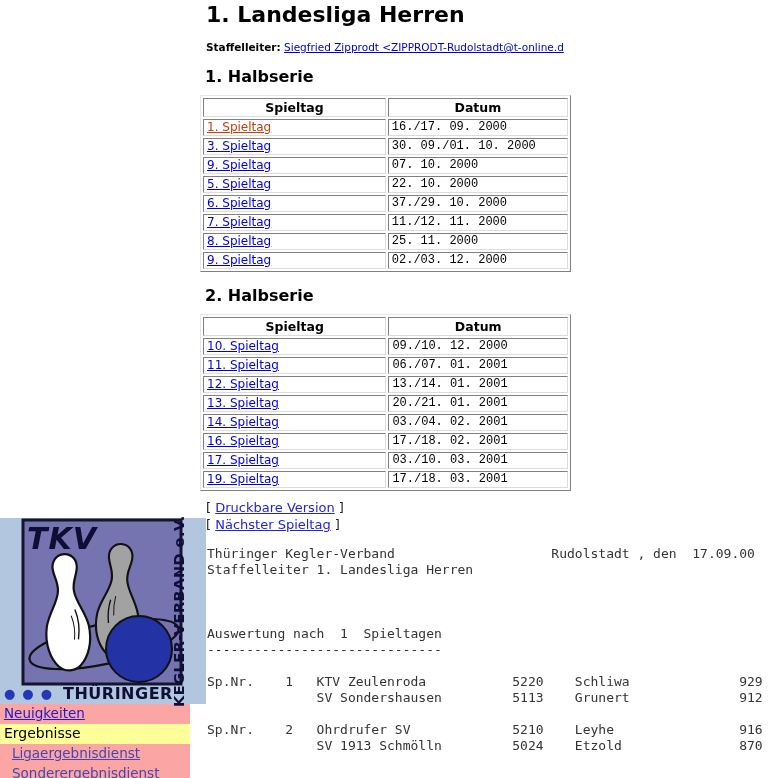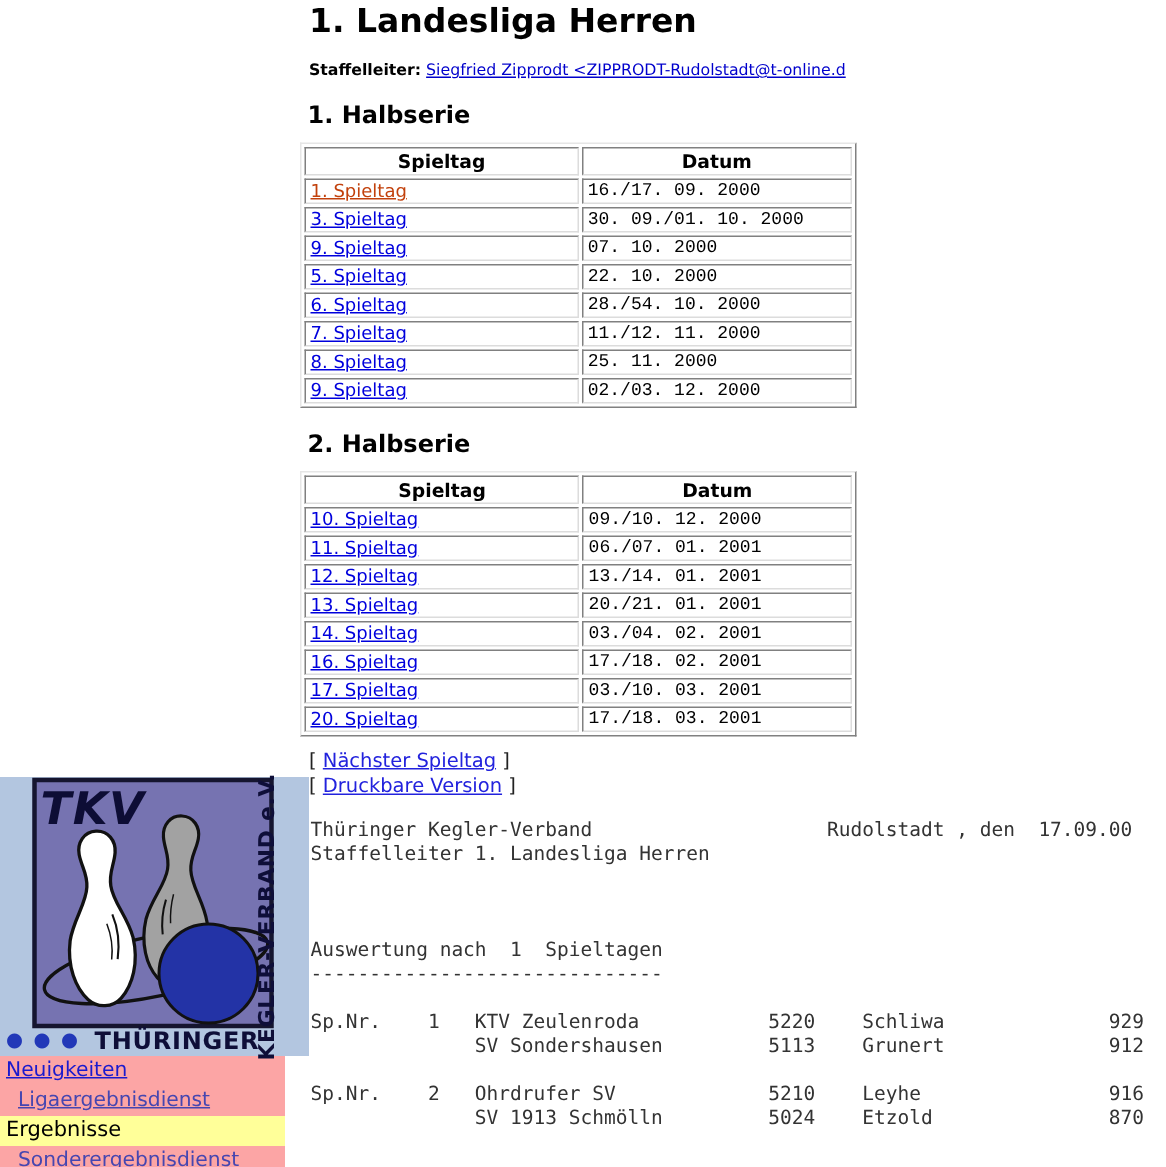--- a/index.html
+++ b/index.html
@@ -118,22 +118,22 @@
       <div class="logo-bottom-row">
         <span class="logo-dot">●</span>
         <span class="logo-dot">●</span>
         <span class="logo-dot">●</span>
         <span class="logo-word">THÜRINGER</span>
       </div>
       <div class="logo-vertical">KEGLER-VERBAND e.V.</div>
     </div>
     <div class="sidebar">
         <div class="side-item"><a href="#">Neuigkeiten</a></div>
+        <div class="side-item active">Ergebnisse</div>
         <div class="side-item indent"><a href="#">Ligaergebnisdienst</a></div>
-        <div class="side-item active">Ergebnisse</div>
         <div class="side-item indent"><a href="#">Sonderergebnisdienst</a></div>
       </div>
   </div>
 
   <div class="content">
     <h1 class="page-title">1. Landesliga Herren</h1>
 
     <div class="staff-line">
       <b>Staffelleiter:</b>
       <a href="#">Siegfried Zipprodt &lt;ZIPPRODT-Rudolstadt@t-online.d</a>
@@ -159,21 +159,21 @@
           <tr>
             <td class="spieltag-cell"><a href="#" class="cell-link">9. Spieltag</a></td>
             <td class="datum-cell">07. 10. 2000</td>
           </tr>
           <tr>
             <td class="spieltag-cell"><a href="#" class="cell-link">5. Spieltag</a></td>
             <td class="datum-cell">22. 10. 2000</td>
           </tr>
           <tr>
             <td class="spieltag-cell"><a href="#" class="cell-link">6. Spieltag</a></td>
-            <td class="datum-cell">28./54. 10. 2000</td>
+            <td class="datum-cell">37./29. 10. 2000</td>
           </tr>
           <tr>
             <td class="spieltag-cell"><a href="#" class="cell-link">7. Spieltag</a></td>
             <td class="datum-cell">11./12. 11. 2000</td>
           </tr>
           <tr>
             <td class="spieltag-cell"><a href="#" class="cell-link">8. Spieltag</a></td>
             <td class="datum-cell">25. 11. 2000</td>
           </tr>
           <tr>
@@ -214,33 +214,33 @@
           </tr>
           <tr>
             <td class="spieltag-cell"><a href="#" class="cell-link">16. Spieltag</a></td>
             <td class="datum-cell">17./18. 02. 2001</td>
           </tr>
           <tr>
             <td class="spieltag-cell"><a href="#" class="cell-link">17. Spieltag</a></td>
             <td class="datum-cell">03./10. 03. 2001</td>
           </tr>
           <tr>
-            <td class="spieltag-cell"><a href="#" class="cell-link">20. Spieltag</a></td>
+            <td class="spieltag-cell"><a href="#" class="cell-link">19. Spieltag</a></td>
             <td class="datum-cell">17./18. 03. 2001</td>
           </tr>
         </tbody>
     </table>
 
     <div class="actions">
+      <div><span>[</span>
+        <a href="#">Druckbare Version</a>
+        <span>]</span></div>
       <div><span>[</span>
         <a href="#">Nächster Spieltag</a>
         <span>]</span></div>
-      <div><span>[</span>
-        <a href="#">Druckbare Version</a>
-        <span>]</span></div>
     </div>
 
     <pre class="report">Thüringer Kegler-Verband                    Rudolstadt , den  17.09.00
 Staffelleiter 1. Landesliga Herren
 
 
 
 Auswertung nach  1  Spieltagen
 ------------------------------
 

